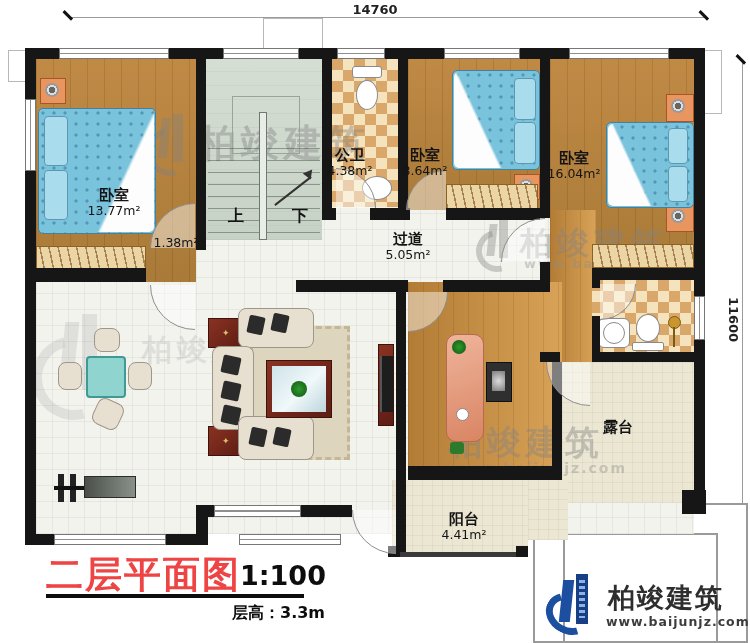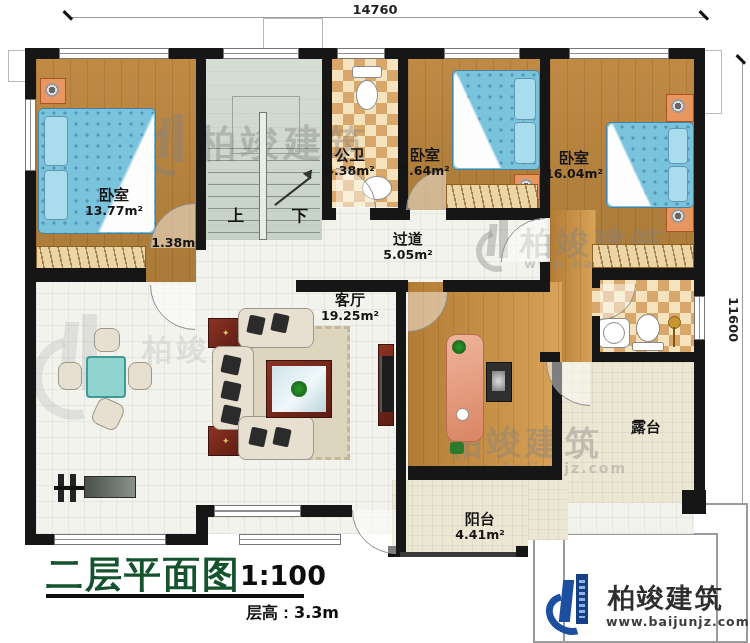--- a/index.html
+++ b/index.html
@@ -28,21 +28,21 @@
   .deck{position:absolute;background:
      repeating-linear-gradient(0deg, rgba(0,0,0,.045) 0 1px, rgba(0,0,0,0) 1px 10px),
      repeating-linear-gradient(90deg, rgba(0,0,0,.045) 0 1px, rgba(0,0,0,0) 1px 10px),
      #ece7d3;}
   .win{position:absolute;background:linear-gradient(180deg,#fff 0 42%,#8f8f8f 42% 58%,#fff 58% 100%);box-shadow:0 0 0 1px #777;}
   .winv{position:absolute;background:linear-gradient(90deg,#fff 0 42%,#8f8f8f 42% 58%,#fff 58% 100%);box-shadow:0 0 0 1px #777;}
   .doorc{position:absolute;overflow:hidden;}
   .arc{position:absolute;border:1.5px solid #8d8d8d;border-radius:50%;box-sizing:border-box;background:rgba(255,255,255,.45);}
   .rlabel{position:absolute;text-align:center;color:#141414;line-height:1.12;}
   .rname{font-size:15px;font-weight:bold;}
-  .rarea{font-size:12.5px;font-weight:bold;}
+  .rarea{font-size:12.5px;font-weight:normal;}
   .updown{position:absolute;font-size:16px;font-weight:bold;color:#141414;}
   .dimtxt{position:absolute;font-size:13px;font-weight:bold;color:#222;}
   .dimline{position:absolute;background:#9b9b9b;}
   .tick{position:absolute;width:12px;height:2.5px;background:#111;transform:rotate(45deg);}
   .lbox{position:absolute;border:1px solid #b8b8b8;}
   .ns{position:absolute;background:#e8955f;border:1.5px solid #a8552a;box-sizing:border-box;}
   .lamp{position:absolute;width:14px;height:14px;border-radius:50%;background:radial-gradient(circle,#666 0 3px,#ddd 3px 5px,#999 5px 7px);left:4px;top:4px;}
   .bed{position:absolute;border:1.5px solid #46809c;border-radius:5px;box-sizing:border-box;
        background:radial-gradient(circle at 4px 4px, rgba(10,70,110,.35) 1.2px, rgba(0,0,0,0) 2px) 0 0/11px 11px,#79c3dc;}
   .duvet{position:absolute;background:linear-gradient(115deg, rgba(255,255,255,0) 52%, #fdfdfd 55%);border-radius:5px;}
@@ -53,21 +53,21 @@
   .sofa{position:absolute;background:#e7e0d1;border:1.5px solid #9d968a;border-radius:8px;box-sizing:border-box;}
   .cush{position:absolute;background:#2b2b2b;border-radius:2px;transform:rotate(12deg);}
   .redcab{position:absolute;background:linear-gradient(135deg,#8a3222,#5e1d14);border:1px solid #3c120c;box-sizing:border-box;}
   .star{position:absolute;color:#d8c26a;font-size:9px;line-height:9px;}
   .fix{position:absolute;background:#fff;border:1.5px solid #8a8a8a;box-sizing:border-box;}
   .wmtext{position:absolute;font-weight:bold;color:rgba(130,130,130,.42);letter-spacing:5px;}
   .wmurl{position:absolute;font-weight:bold;color:rgba(140,140,140,.40);letter-spacing:2px;}
   .wmglyph{position:absolute;}
   .wmglyph .b1,.wmglyph .b2{position:absolute;background:rgba(130,130,130,.38);}
   .wmglyph .sw{position:absolute;border:6px solid transparent;border-bottom-color:rgba(130,130,130,.38);border-left-color:rgba(130,130,130,.38);border-radius:50%;}
-  .title-big{position:absolute;font-size:37px;font-weight:900;color:#14532d;letter-spacing:2px;}
+  .title-big{position:absolute;font-size:37px;font-weight:900;color:#ef4444;letter-spacing:2px;}
   .title-scale{position:absolute;font-size:27px;font-weight:bold;color:#0d0d0d;}
   .title-sub{position:absolute;font-size:16px;font-weight:bold;color:#0d0d0d;}
   .logo-text{position:absolute;font-size:27px;font-weight:900;color:#2e2e2e;letter-spacing:2px;}
   .logo-url{position:absolute;font-size:12.5px;font-weight:bold;color:#3c3c3c;letter-spacing:1px;}
   .roof{position:absolute;background:#fff;border:2px solid #9a9a9a;box-sizing:border-box;}
 </style>
 </head>
 <body>
 
 <div class="plan">
@@ -301,36 +301,32 @@
     <div class="rarea">8.64m²</div>
   </div>
   <div class="rlabel" style="left:536px;top:150px;width:76px;">
     <div class="rname">卧室</div>
     <div class="rarea">16.04m²</div>
   </div>
   <div class="rlabel" style="left:372px;top:231px;width:72px;">
     <div class="rname">过道</div>
     <div class="rarea">5.05m²</div>
   </div>
-  <div class="rlabel" style="left:313px;top:292px;width:74px;">
-    <div class="rname">客厅</div>
-    <div class="rarea">19.25m²</div>
-  </div>
-  <div class="rlabel" style="left:618px;top:419px;width:56px;">
+  <div class="rlabel" style="left:590px;top:419px;width:56px;">
     <div class="rname">露台</div>
   </div>
-  <div class="rlabel" style="left:452px;top:511px;width:56px;">
+  <div class="rlabel" style="left:436px;top:511px;width:56px;">
     <div class="rname">阳台</div>
     <div class="rarea">4.41m²</div>
   </div>
 
   <div class="title-big" style="left:46px;top:550px;">二层平面图</div>
   <div class="title-scale" style="left:240px;top:560px;">1:100</div>
   <div class="abs" style="left:46px;top:594px;width:258px;height:4px;background:#0d0d0d;"></div>
-  <div class="title-sub" style="left:246px;top:603px;"><span>层高：</span><span>3.3m</span></div>
+  <div class="title-sub" style="left:232px;top:603px;"><span>层高：</span><span>3.3m</span></div>
 
   <div class="abs" style="left:545px;top:572px;width:58px;height:62px;">
     <div class="abs" style="left:0px;top:22px;width:48px;height:40px;border:7px solid transparent;border-bottom-color:#1d4fa0;border-left-color:#1d4fa0;border-radius:50%;transform:rotate(28deg);box-sizing:border-box;"></div>
     <div class="abs" style="left:16px;top:8px;width:11px;height:42px;background:#1d4fa0;transform:skewX(-6deg);"></div>
     <div class="abs" style="left:31px;top:2px;width:12px;height:50px;background:#163f85;"></div>
     <div class="abs" style="left:34px;top:8px;width:6px;height:38px;background:repeating-linear-gradient(180deg,#8fb2e0 0 3px,rgba(0,0,0,0) 3px 6px);"></div>
   </div>
   <div class="logo-text" style="left:608px;top:580px;">柏竣建筑</div>
   <div class="logo-url" style="left:606px;top:614px;">www.baijunjz.com</div>
 

